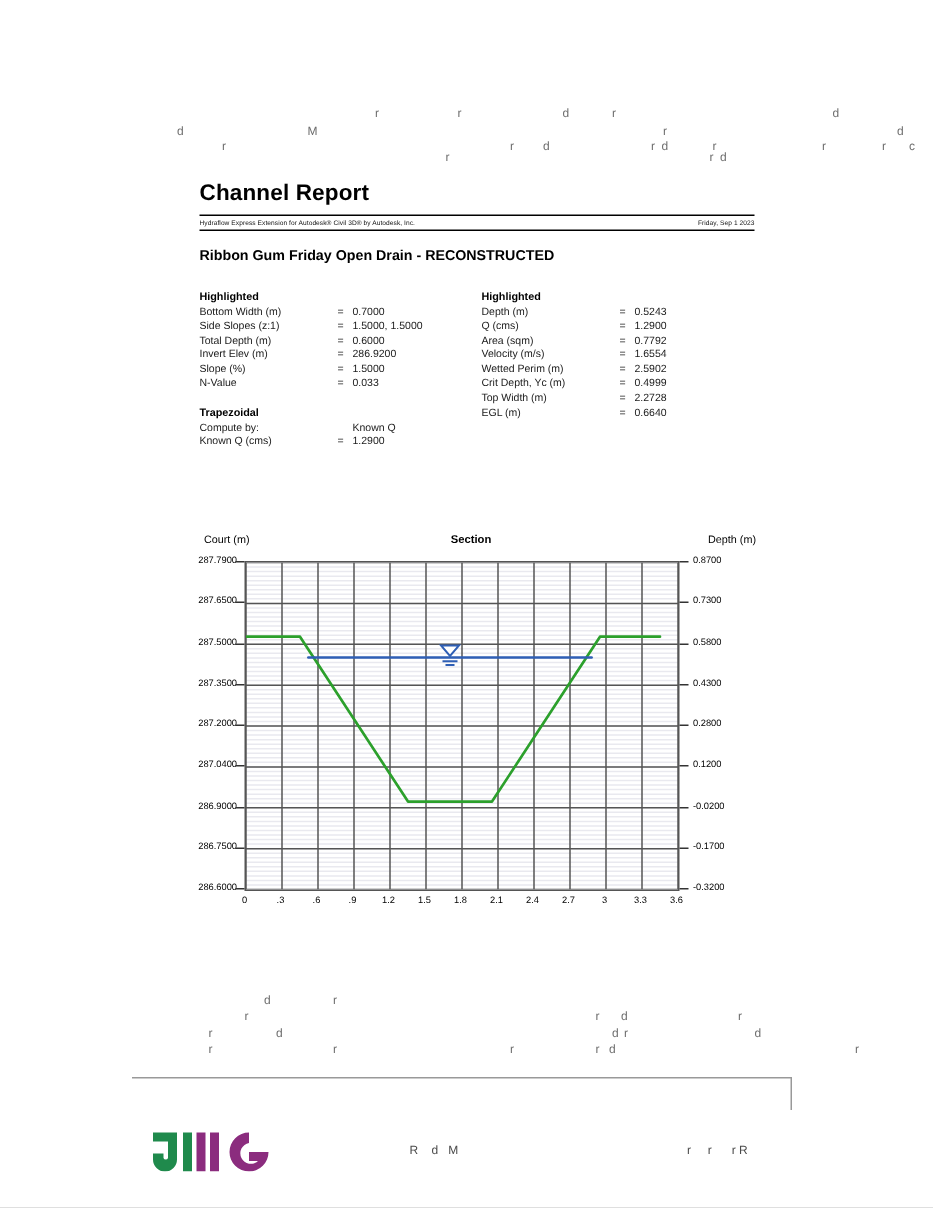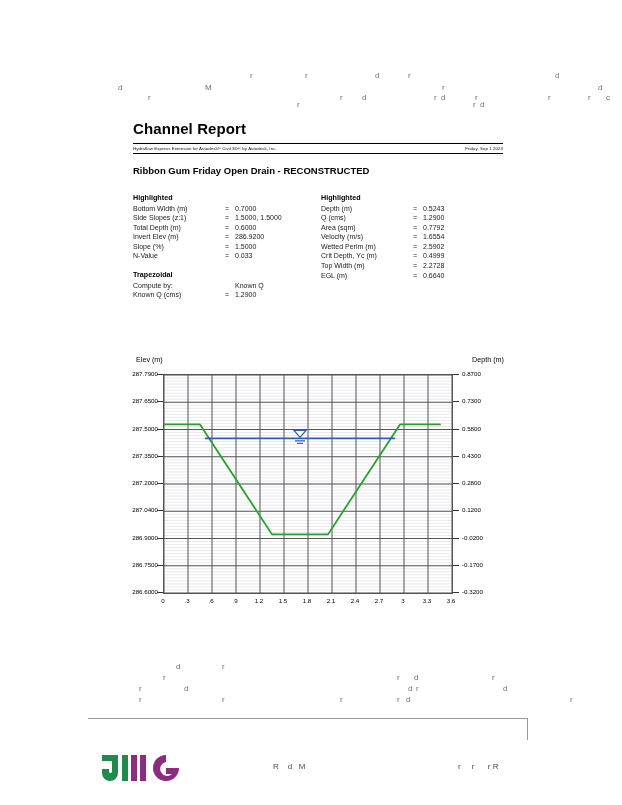--- a/index.html
+++ b/index.html
@@ -303,21 +303,22 @@
           <div class="drow">
             <span class="dlabel">EGL (m)</span>
             <span class="dsep">=</span>
             <span class="dval">0.6640</span>
           </div>
         </div>
     </div>
   </div>
 
   <div class="chart-wrap">
-    <div class="axis-title left">Elev (m)</div>
+    <div class="axis-title left">Court (m)</div>
+    <div class="chart-title">Section</div>
     <div class="axis-title right">Depth (m)</div>
 
     <div id="y-left-ticks"></div>
     <div id="y-right-ticks"></div>
     <div id="x-ticks"></div>
 
     <div class="plot">
       <svg id="plot-svg" width="288" height="218" viewBox="0 0 288 218">
           <line x1="0" y1="0" x2="288" y2="0" stroke="#e9e9ef" stroke-width="1"></line>
           <line x1="0" y1="3.0277777777777777" x2="288" y2="3.0277777777777777" stroke="#e9e9ef" stroke-width="1"></line>

